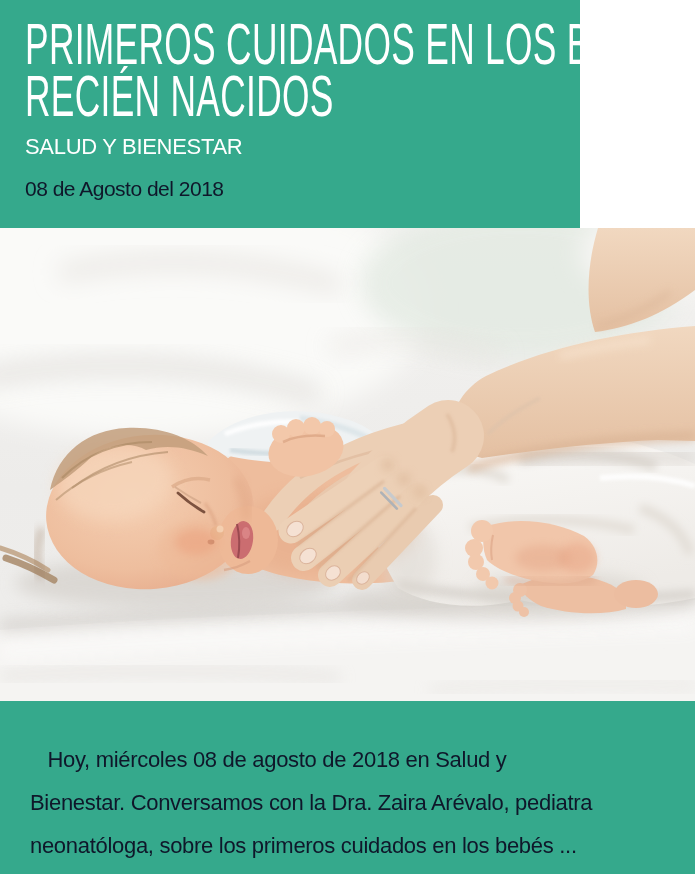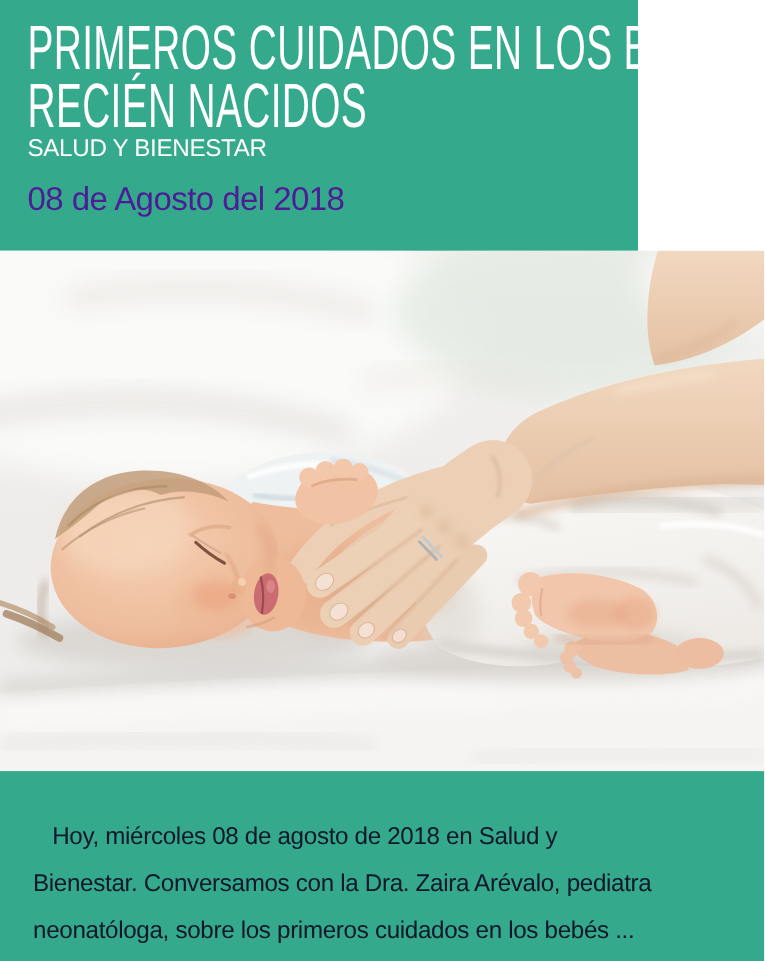--- a/index.html
+++ b/index.html
@@ -25,30 +25,30 @@
     color: #ffffff;
     font-size: 57px;
     line-height: 52px;
     font-weight: 400;
     letter-spacing: 0.5px;
     white-space: pre-line;
     transform: scaleX(0.62);
     transform-origin: 0 0;
   }
   .category {
-    margin-top: 0;
+    margin-top: 12px;
     color: #ffffff;
     font-size: 22px;
     letter-spacing: -0.3px;
     font-weight: 400;
   }
   .date {
     margin-top: 17px;
-    color: #4c1d95;
-    font-size: 30px;
+    color: #0f172a;
+    font-size: 21px;
     letter-spacing: -0.5px;
   }
   .photo {
     margin: 0;
     width: 695px;
     height: 473px;
     line-height: 0;
   }
   .excerpt {
     box-sizing: border-box;

